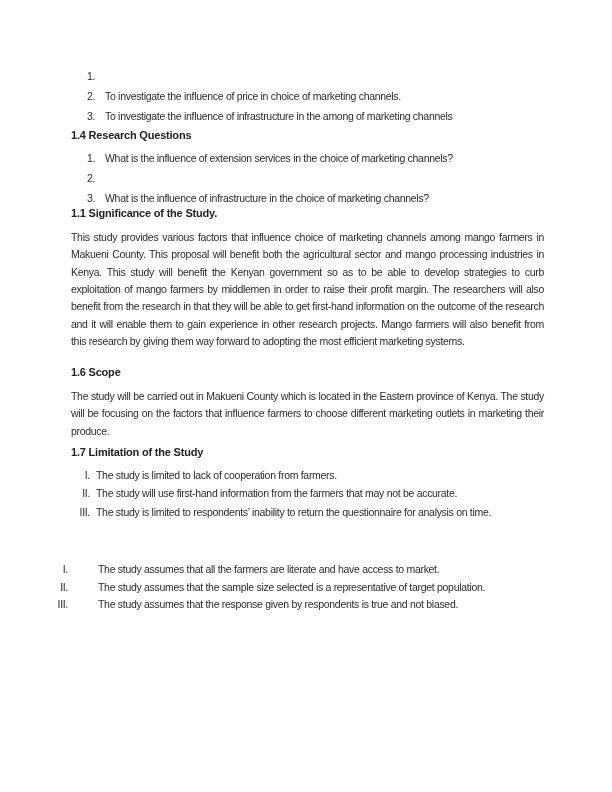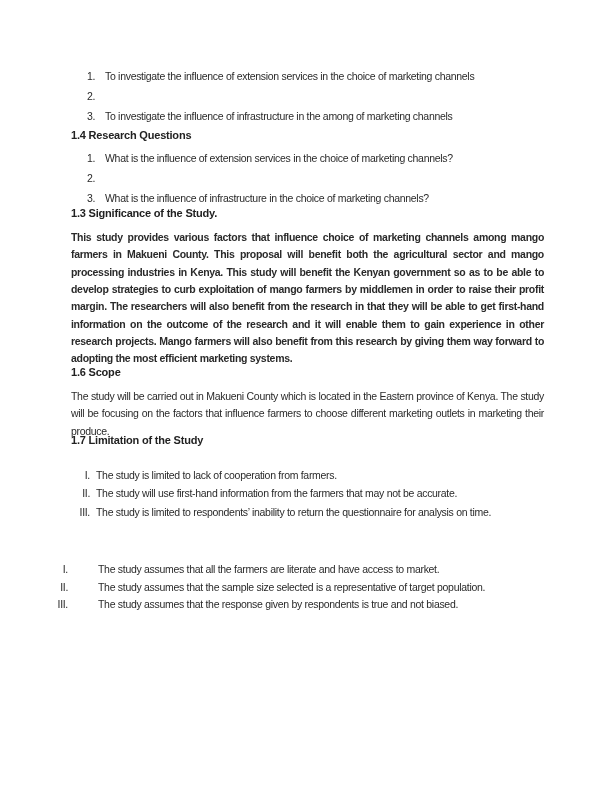--- a/index.html
+++ b/index.html
@@ -59,40 +59,40 @@
   #list-limitations .li-text { margin-left: 6px; width: 445px; }
   #list-assumptions { left: 49px; width: 495px; }
   #list-assumptions .li { line-height: 17.5px; }
   #list-assumptions .li-marker { flex: 0 0 19px; }
   #list-assumptions .li-text { margin-left: 30px; width: 460px; }
 
   #list-objectives { top: 66px; }
   #heading-1-4 { top: 127px; }
   #list-questions { top: 148px; }
   #heading-1-5 { top: 205px; }
-  #para-significance { top: 229px; font-weight: bold; }
+  #para-significance { top: 229px; }
   #heading-1-6 { top: 364px; }
   #para-scope { top: 388px; }
-  #heading-1-7 { top: 432px; }
+  #heading-1-7 { top: 444px; }
   #list-limitations { top: 466px; }
   #heading-1-8 { top: 539px; }
   #list-assumptions { top: 561px; }
 </style>
 </head>
 <body>
 
 <div class="page">
 
   <div class="numlist" id="list-objectives">
     <div class="li">
       <span class="li-marker">1.</span>
-      <span class="li-text">To investigate the influence of extension services in the choice of marketing channels</span>
     </div>
     <div class="li">
       <span class="li-marker">2.</span>
+      <span class="li-text">To investigate the influence of price in choice of marketing channels.</span>
     </div>
     <div class="li">
       <span class="li-marker">3.</span>
       <span class="li-text">To investigate the influence of infrastructure in the among of marketing channels</span>
     </div>
   </div>
 
   <div class="heading" id="heading-1-4">1.4 Research Questions</div>
 
   <div class="numlist" id="list-questions">
@@ -102,21 +102,21 @@
     </div>
     <div class="li">
       <span class="li-marker">2.</span>
     </div>
     <div class="li">
       <span class="li-marker">3.</span>
       <span class="li-text">What is the influence of infrastructure in the choice of marketing channels?</span>
     </div>
   </div>
 
-  <div class="heading" id="heading-1-5">1.3 Significance of the Study.</div>
+  <div class="heading" id="heading-1-5">1.1 Significance of the Study.</div>
 
   <div class="para" id="para-significance">This study provides various factors that influence choice of marketing channels among mango farmers in Makueni County. This proposal will benefit both the agricultural sector and mango processing industries in Kenya. This study will benefit the Kenyan government so as to be able to develop strategies to curb exploitation of mango farmers by middlemen in order to raise their profit margin. The researchers will also benefit from the research in that they will be able to get first-hand information on the outcome of the research and it will enable them to gain experience in other research projects. Mango farmers will also benefit from this research by giving them way forward to adopting the most efficient marketing systems.</div>
 
   <div class="heading" id="heading-1-6">1.6 Scope</div>
 
   <div class="para" id="para-scope">The study will be carried out in Makueni County which is located in the Eastern province of Kenya. The study will be focusing on the factors that influence farmers to choose different marketing outlets in marketing their produce.</div>
 
   <div class="heading" id="heading-1-7">1.7 Limitation of the Study</div>
 
   <div class="romanlist" id="list-limitations">

